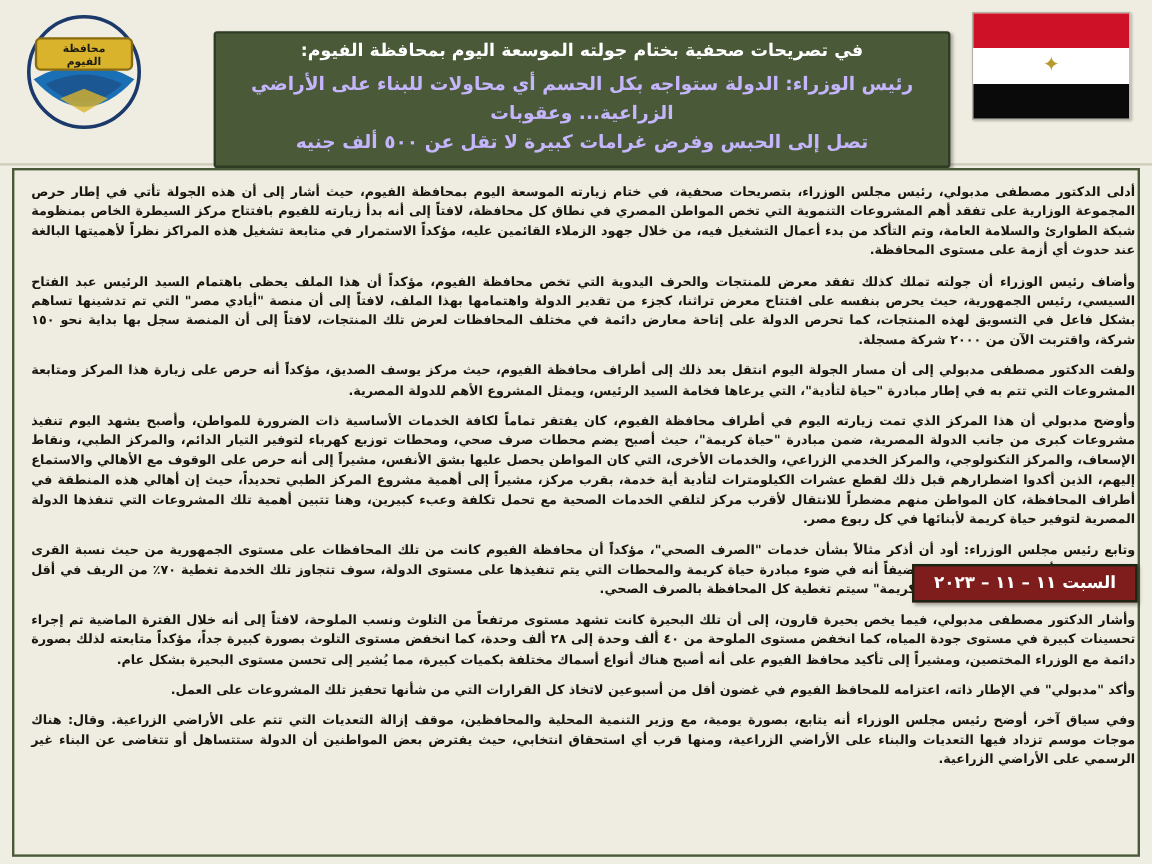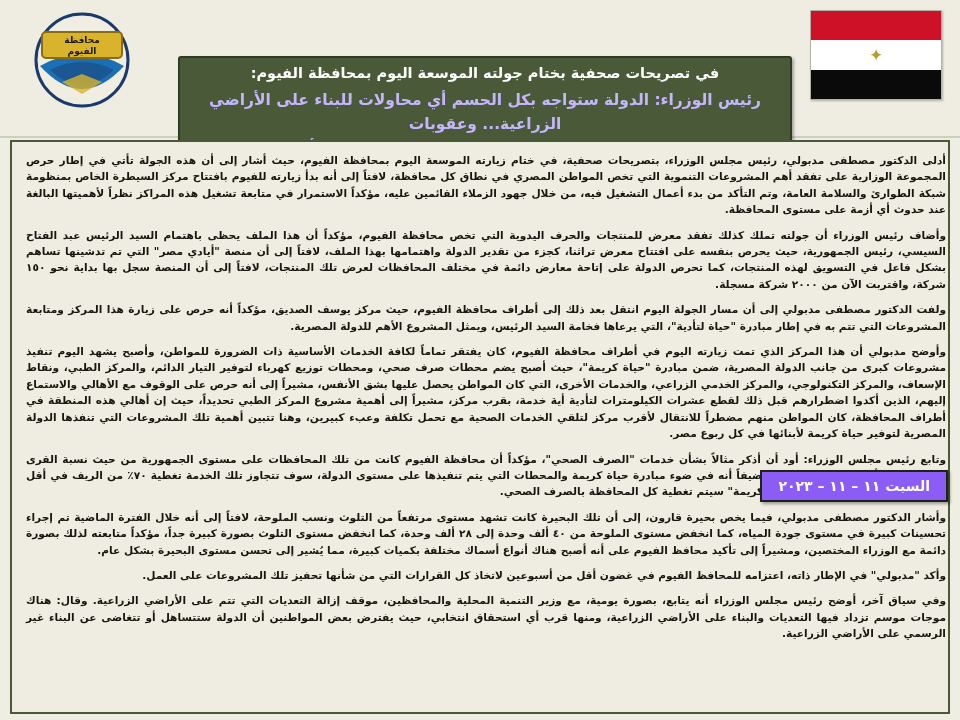--- a/index.html
+++ b/index.html
@@ -64,41 +64,40 @@
     position: absolute;
     top: 26px;
     right: 168px;
     left: 178px;
     background: #4a5a38;
     border: 2px solid #2f3b22;
     border-radius: 3px;
     padding: 5px 12px 8px 12px;
     box-shadow: 2px 2px 3px rgba(0,0,0,0.3);
     text-align: center;
-    margin-top: 30px;
   }
   .headline-box .kicker {
     color: #ffffff;
     font-size: 14.5px;
     font-weight: bold;
     line-height: 1.5;
     margin-bottom: 3px;
   }
   .headline-box .main-line {
     color: #c4b5fd;
     font-size: 15.5px;
     font-weight: bold;
     line-height: 1.55;
   }
 
   
   .logo {
     position: absolute;
     top: 8px;
-    left: 16px;
+    left: 4px;
     width: 132px;
     height: 112px;
   }
   .logo svg { display: block; }
 
   
   .article {
     position: absolute;
     top: 140px;
     right: 10px;
@@ -119,21 +118,21 @@
     font-weight: bold;
     letter-spacing: 0;
   }
   .article p.short { text-align: justify; }
 
   
   .date-badge {
     position: absolute;
     right: 12px;
     top: 470px;
-    background: #8b5cf6;
+    background: #7f1d1d;
     border: 2px solid #1d2414;
     color: #ffffff;
     font-size: 14px;
     font-weight: bold;
     padding: 6px 16px;
     box-shadow: 2px 2px 3px rgba(0,0,0,0.35);
     letter-spacing: 0.5px;
     z-index: 5;
   }
 </style>

